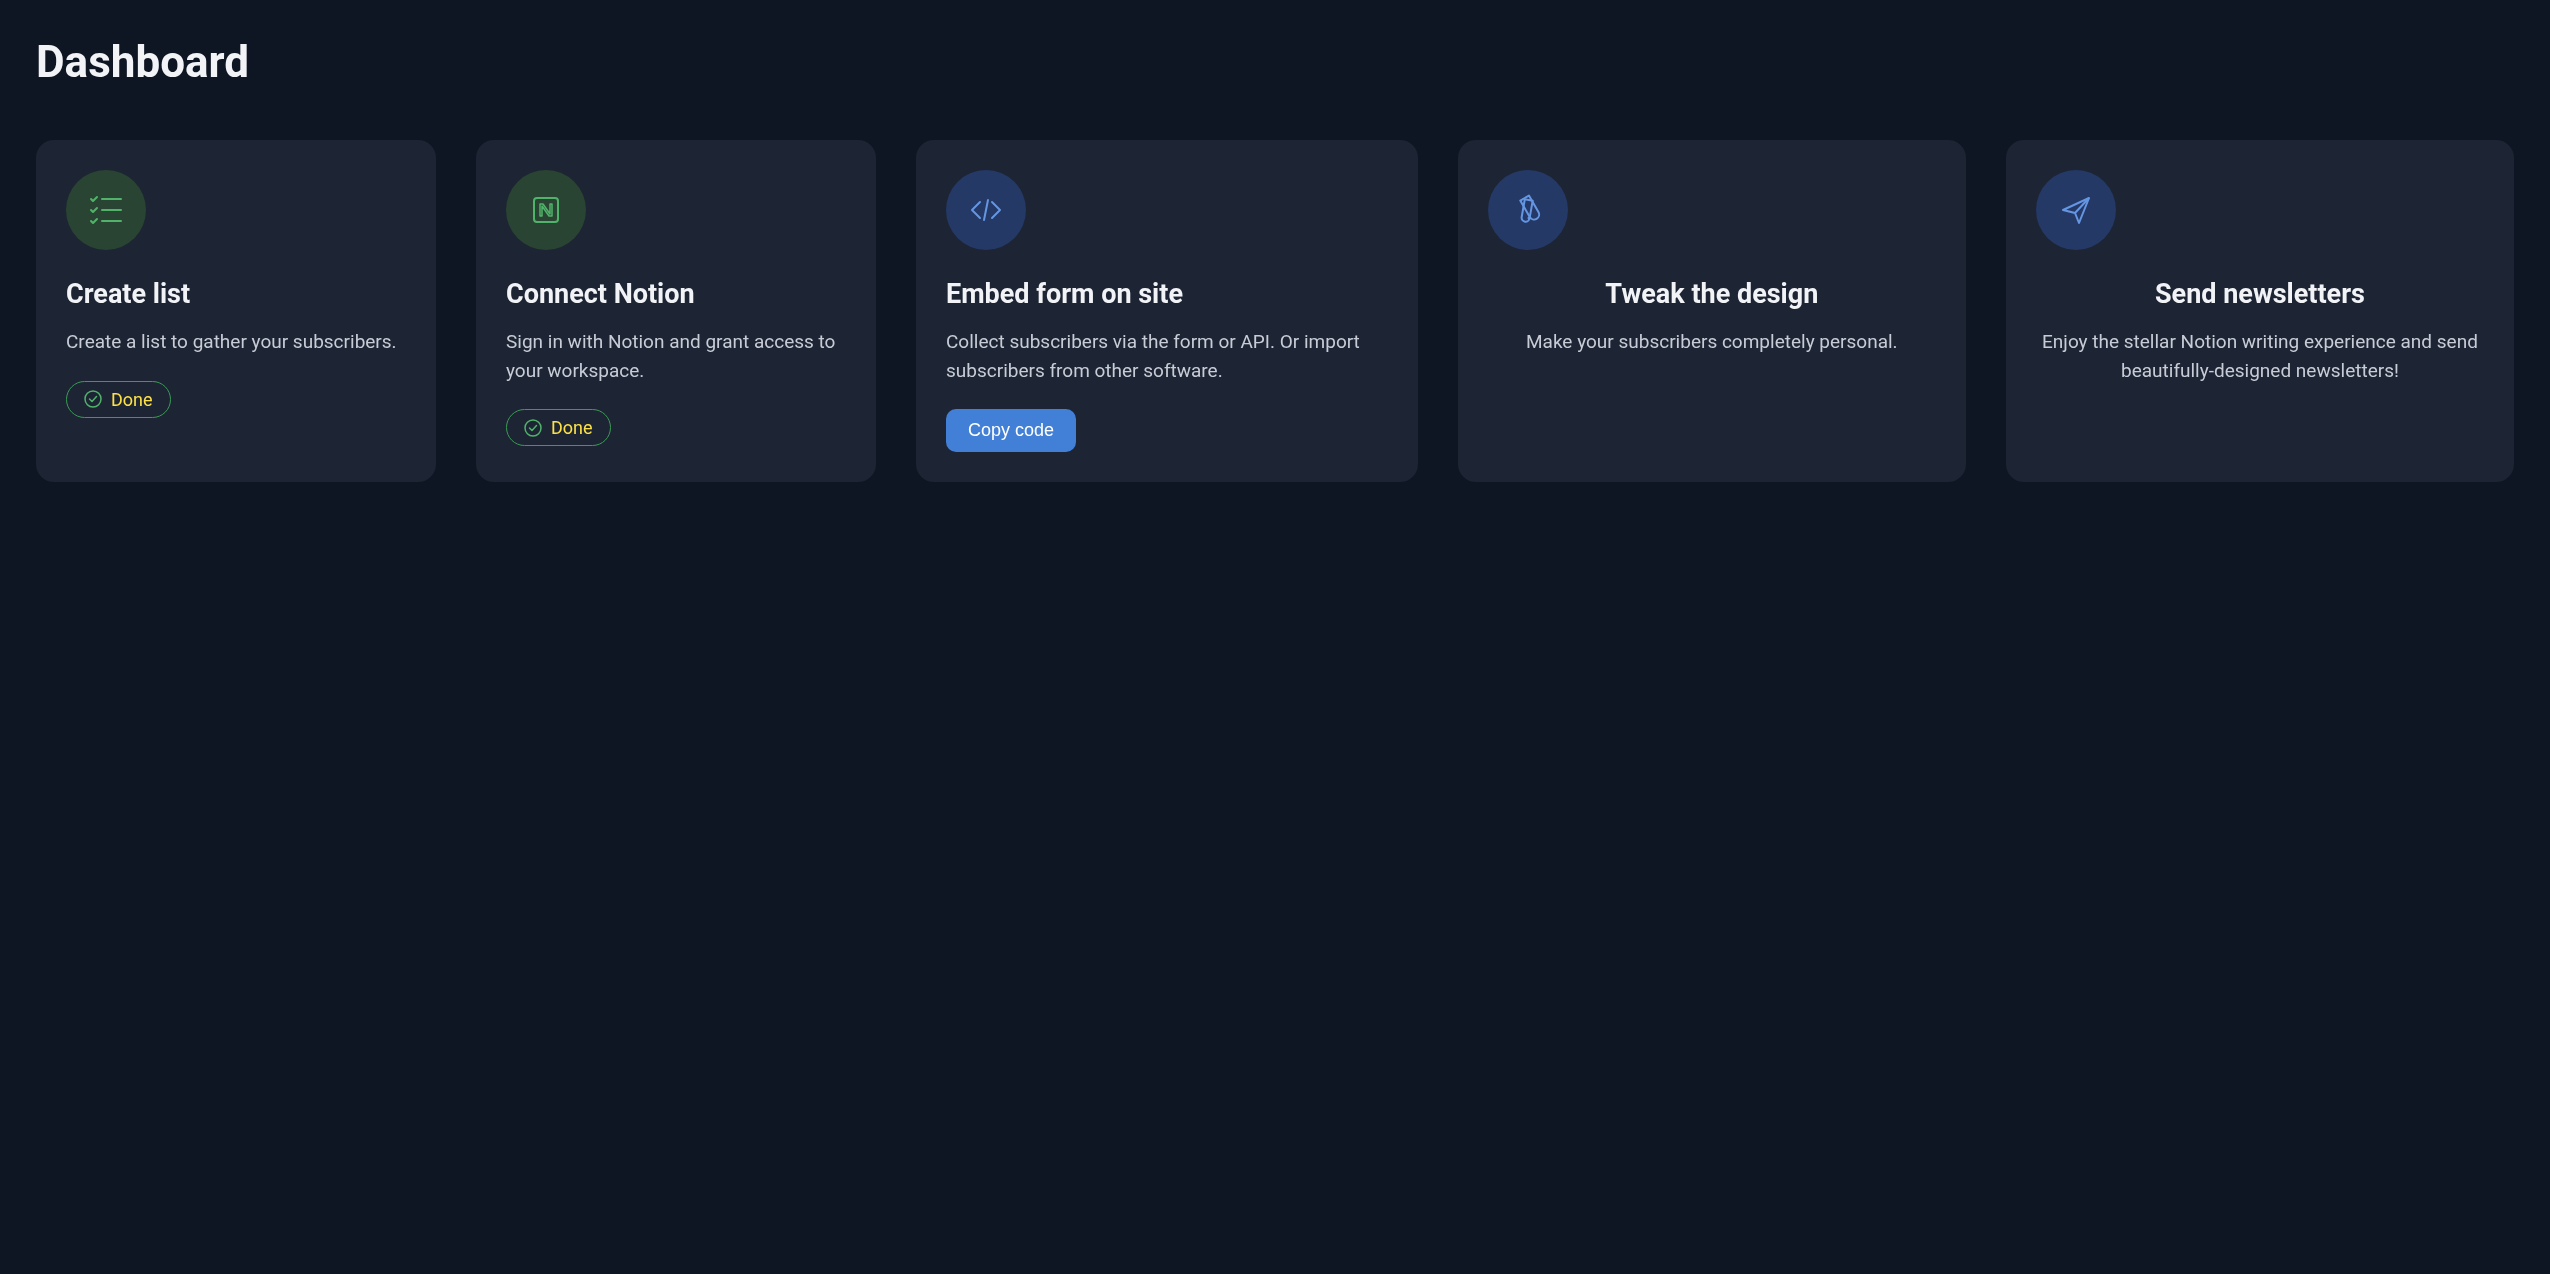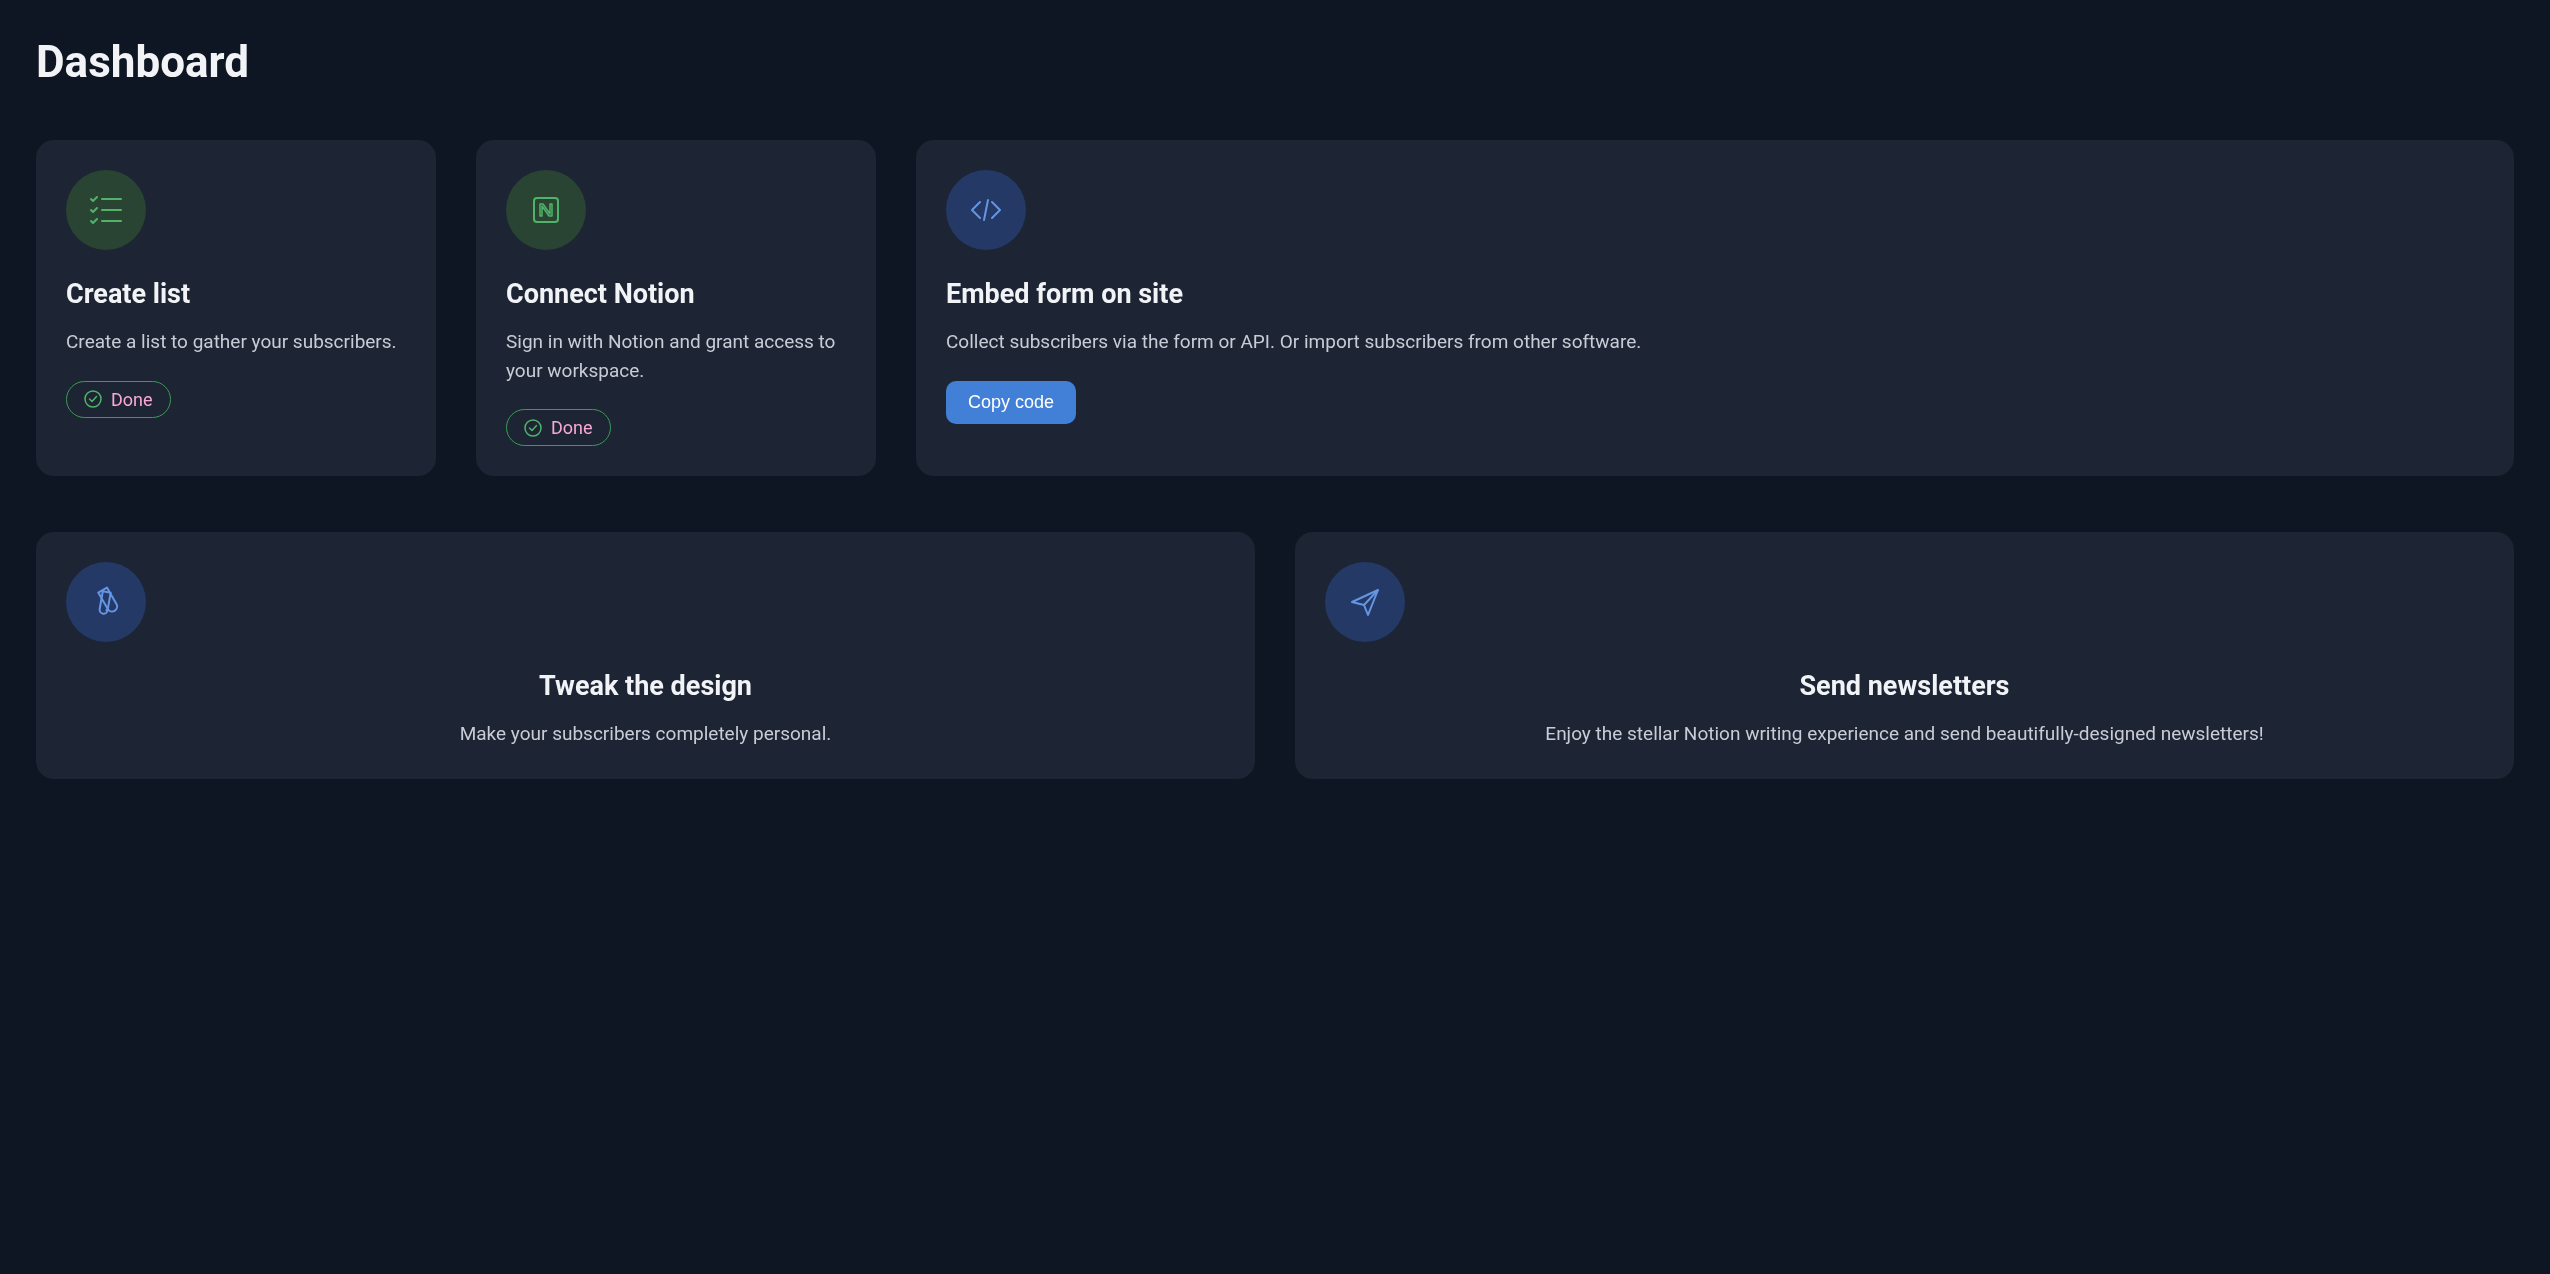--- a/index.html
+++ b/index.html
@@ -17,22 +17,22 @@
     
     .page-title {
       font-size: 44px;
       font-weight: 700;
       color: #f1f3f6;
       margin-bottom: 52px;
     }
     
     .cards-grid {
       display: flex;
-      flex-direction: column;
-      gap: 56px;
+      flex-direction: row;
+      gap: 40px;
     }
     
     .cards-row {
       display: flex;
       gap: 40px;
     }
     
     .card {
       background: #1d2534;
       border-radius: 18px;
@@ -92,21 +92,21 @@
       margin-bottom: 0;
     }
     
     .done-badge {
       display: inline-flex;
       align-items: center;
       gap: 9px;
       border: 1.5px solid #3c9a56;
       border-radius: 999px;
       padding: 7px 17px;
-      color: #f9a8d4;
+      color: #fde047;
       font-size: 18px;
       width: fit-content;
     }
     
     .done-check {
       width: 18px;
       height: 18px;
       display: flex;
       align-items: center;
       justify-content: center;

